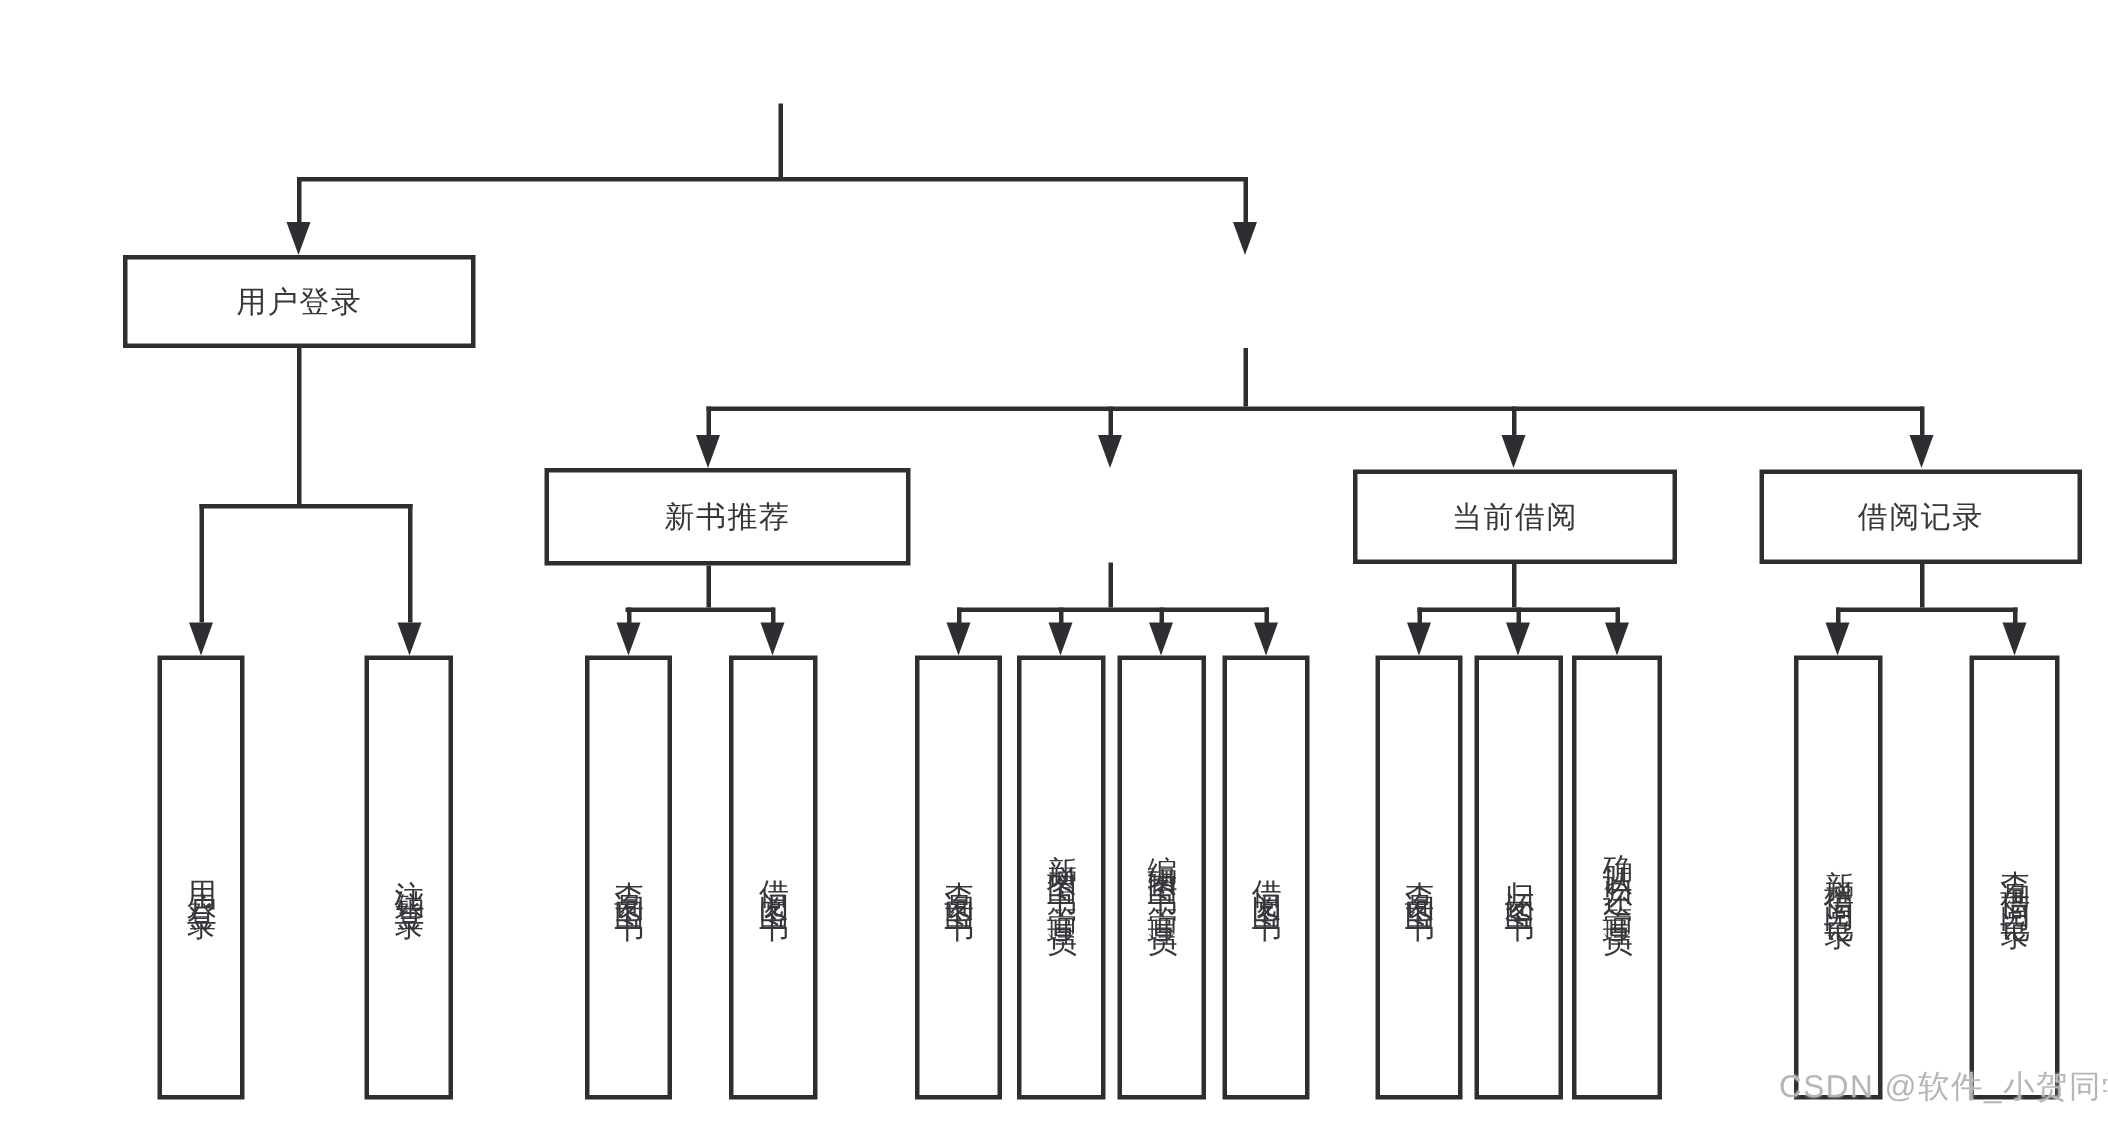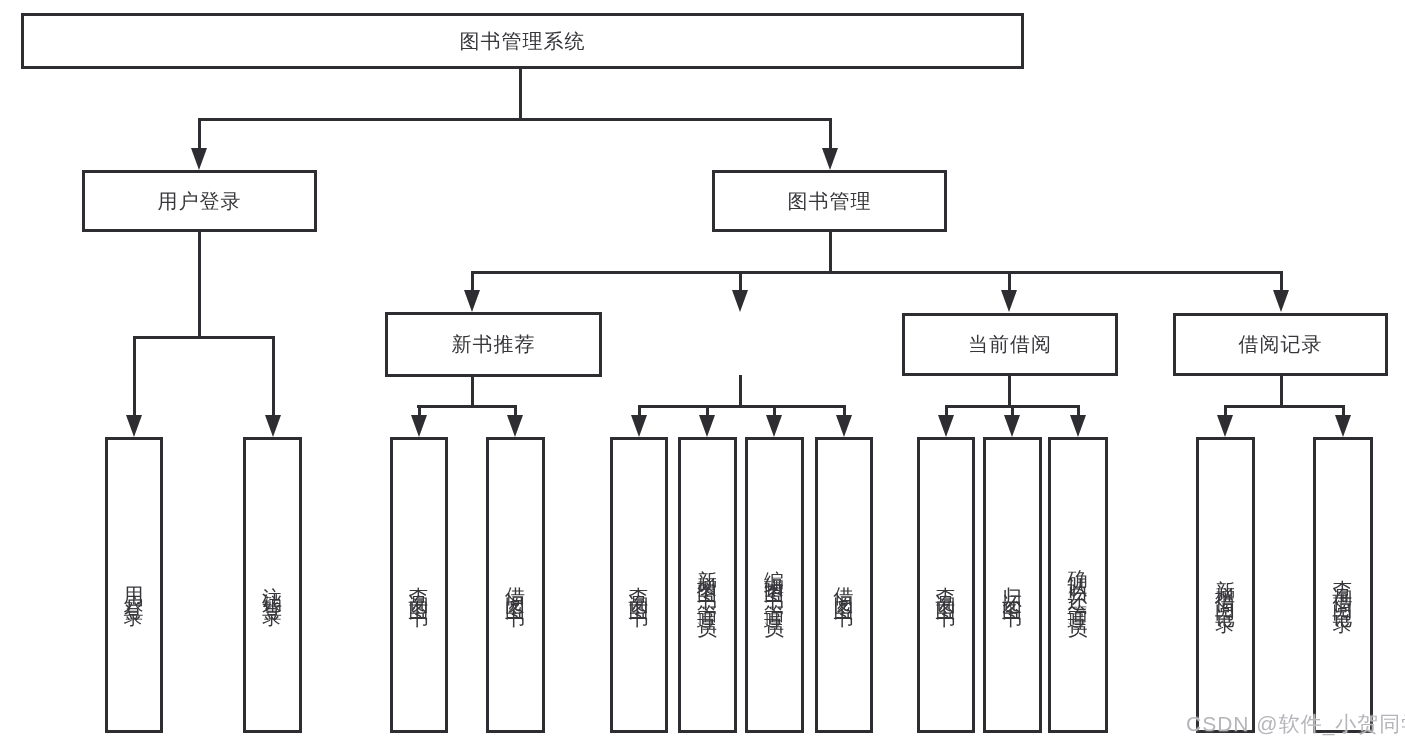--- a/index.html
+++ b/index.html
@@ -32,32 +32,26 @@
     position:absolute;left:1186px;top:710px;font-size:21px;color:#b5b5ba;
     letter-spacing:1px;white-space:nowrap;
     text-shadow:0 0 2px #ffffff;
   }
 </style>
 </head>
 <body>
 
 <div id="canvas">
 
-  <div class="node" style="left:21px;top:13px;width:1003px;height:56px;">
-    <span>图书管理系统</span>
-  </div>
 
   <div class="node" style="left:82px;top:170px;width:235px;height:62px;">
     <span>用户登录</span>
   </div>
-  <div class="node" style="left:712px;top:170px;width:235px;height:62px;">
-    <span>图书管理</span>
-  </div>
 
-  <div class="node" style="left:363px;top:312px;width:217px;height:65px;margin-left:22px;">
+  <div class="node" style="left:363px;top:312px;width:244px;height:65px;">
     <span>新书推荐</span>
   </div>
   <div class="node" style="left:1173px;top:313px;width:215px;height:63px;">
     <span>借阅记录</span>
   </div>
   <div class="node" style="left:902px;top:313px;width:216px;height:63px;">
     <span>当前借阅</span>
   </div>
 
   <div class="leaf" style="left:105px;top:437px;width:58px;height:296px;">

